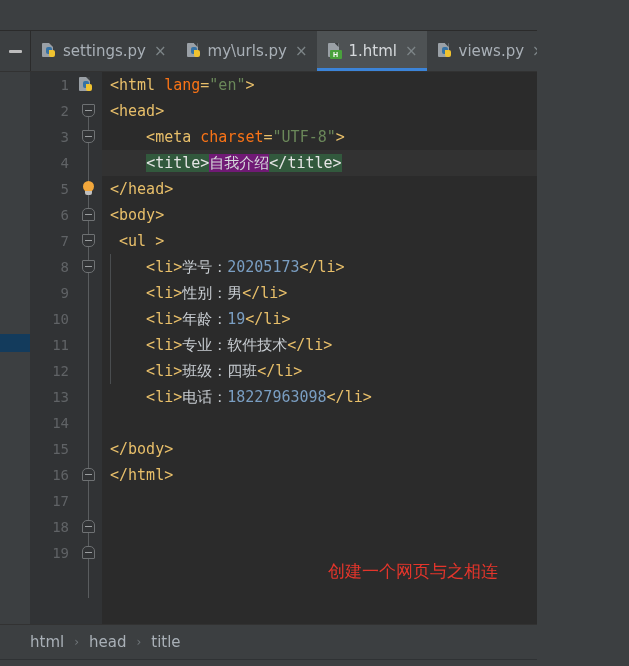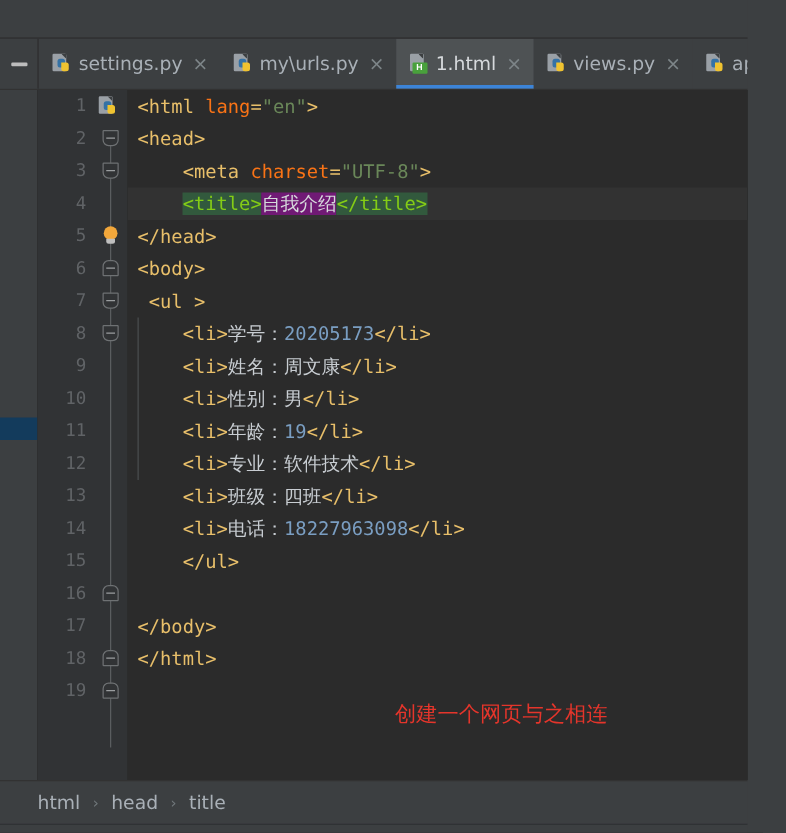--- a/index.html
+++ b/index.html
@@ -10,21 +10,21 @@
   body {
     width: 629px;
     height: 666px;
     overflow: hidden;
     font-family: "DejaVu Sans", sans-serif;
     -webkit-font-smoothing: antialiased;
   }
 
   .ide {
     position: relative;
-    width: 598px;
+    width: 537px;
     height: 666px;
     background: #3c3f41;
     display: flex;
     flex-direction: column;
   }
 
   
   .toolbar-strip {
     height: 30px;
     background: #3c3f41;
@@ -303,21 +303,21 @@
   .cline.highlight {
     background: #323232;
   }
 
   .tag { color: #e8bf6a; }
   .attr { color: #f97316; }
   .val { color: #6a8759; }
   .txt { color: #c8cdd2; }
   .num { color: #7a9ec2; margin-top: 34px; }
   .sel-tag {
-    color: #84cc16;
+    color: #e5e5e5;
     background: #32593d;
   }
   .sel-text {
     color: #d6d9dc;
     background: #701a75;
   }
 
   
   .indent-guide {
     position: absolute;
@@ -474,32 +474,30 @@
 
       <div class="code" id="code-pane">
           <div class="cline"><span class="tag">&lt;html </span><span class="attr">lang</span><span class="tag">=</span><span class="val">"en"</span><span class="tag">&gt;</span></div>
           <div class="cline"><span class="tag">&lt;head&gt;</span></div>
           <div class="cline"><span class="tag">    &lt;meta </span><span class="attr">charset</span><span class="tag">=</span><span class="val">"UTF-8"</span><span class="tag">&gt;</span></div>
           <div class="cline highlight"><span class="tag">    </span><span class="sel-tag">&lt;title&gt;</span><span class="sel-text">自我介绍</span><span class="sel-tag">&lt;/title&gt;</span></div>
           <div class="cline"><span class="tag">&lt;/head&gt;</span></div>
           <div class="cline"><span class="tag">&lt;body&gt;</span></div>
           <div class="cline"><span class="tag"> &lt;ul &gt;</span></div>
           <div class="cline"><span class="tag">    &lt;li&gt;</span><span class="txt">学号：</span><span class="num">20205173</span><span class="tag">&lt;/li&gt;</span></div>
-          <div class="cline"><span class="tag">    &lt;li&gt;</span><span class="txt">姓名：周文康</span><span class="tag">&lt;/li&gt;</span></div>
           <div class="cline"><span class="tag">    &lt;li&gt;</span><span class="txt">性别：男</span><span class="tag">&lt;/li&gt;</span></div>
           <div class="cline"><span class="tag">    &lt;li&gt;</span><span class="txt">年龄：</span><span class="num">19</span><span class="tag">&lt;/li&gt;</span></div>
           <div class="cline"><span class="tag">    &lt;li&gt;</span><span class="txt">专业：软件技术</span><span class="tag">&lt;/li&gt;</span></div>
           <div class="cline"><span class="tag">    &lt;li&gt;</span><span class="txt">班级：四班</span><span class="tag">&lt;/li&gt;</span></div>
           <div class="cline"><span class="tag">    &lt;li&gt;</span><span class="txt">电话：</span><span class="num">18227963098</span><span class="tag">&lt;/li&gt;</span></div>
-          <div class="cline"><span class="tag">    &lt;/ul&gt;</span></div>
           <div class="cline"><span class="tag"></span></div>
           <div class="cline"><span class="tag">&lt;/body&gt;</span></div>
           <div class="cline"><span class="tag">&lt;/html&gt;</span></div>
           <div class="indent-guide" style="left:8px;top:182px;height:130px;"></div>
-        <div class="annotation" style="left:214px;top:488px;">创建一个网页与之相连</div>
+        <div class="annotation" style="left:226px;top:488px;">创建一个网页与之相连</div>
       </div>
 
     </div>
   </div>
 
   <div class="breadcrumb" id="breadcrumb">
       <span>html</span>
       <span class="crumb-sep">›</span>
       <span>head</span>
       <span class="crumb-sep">›</span>

